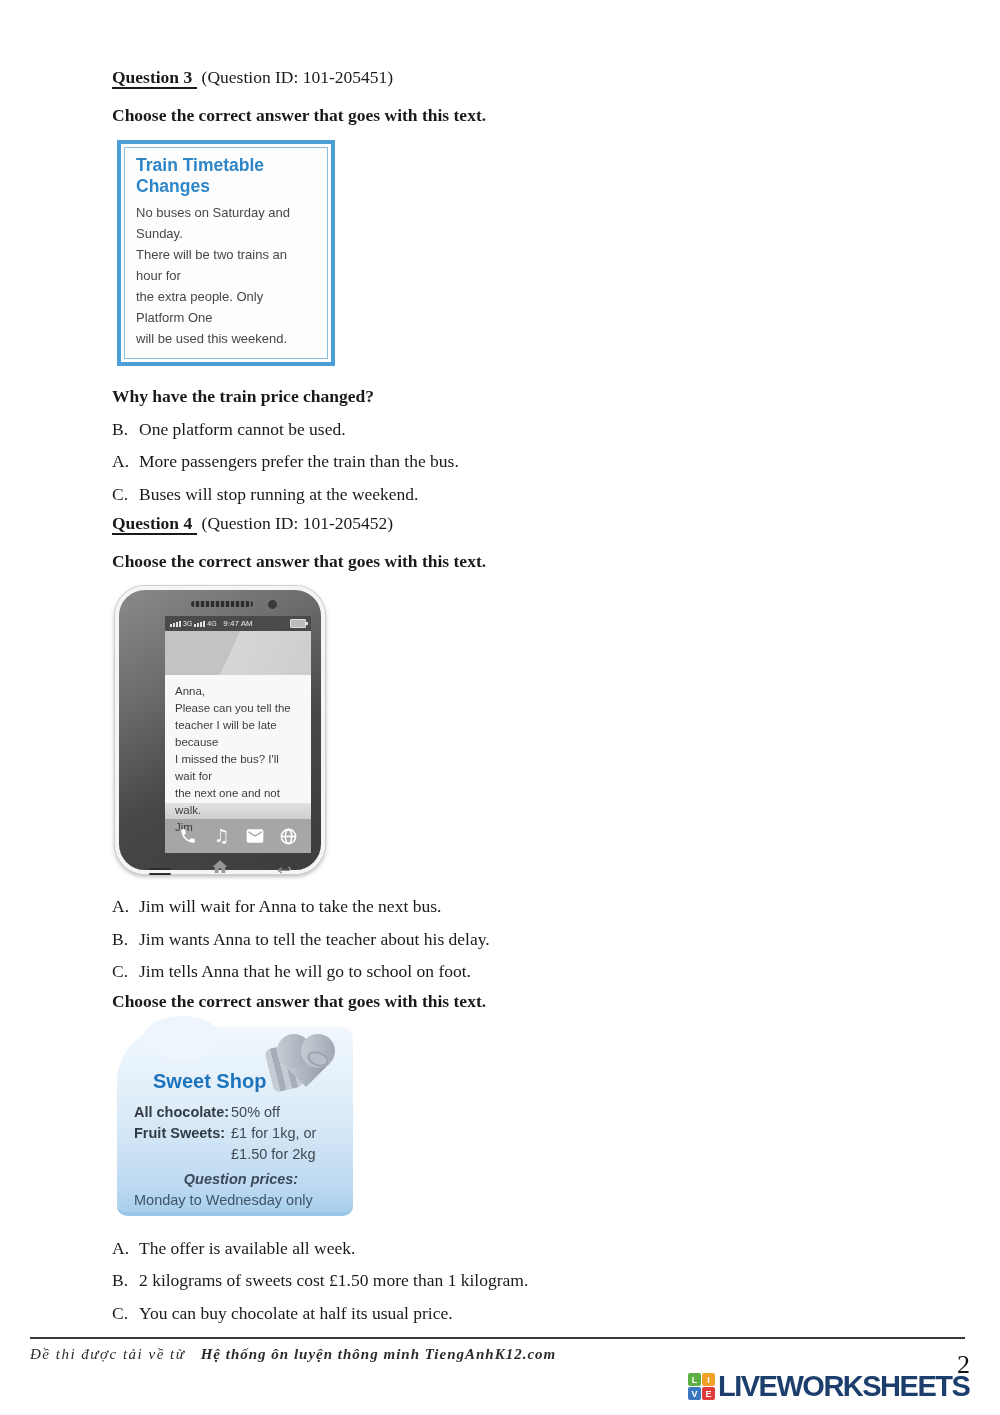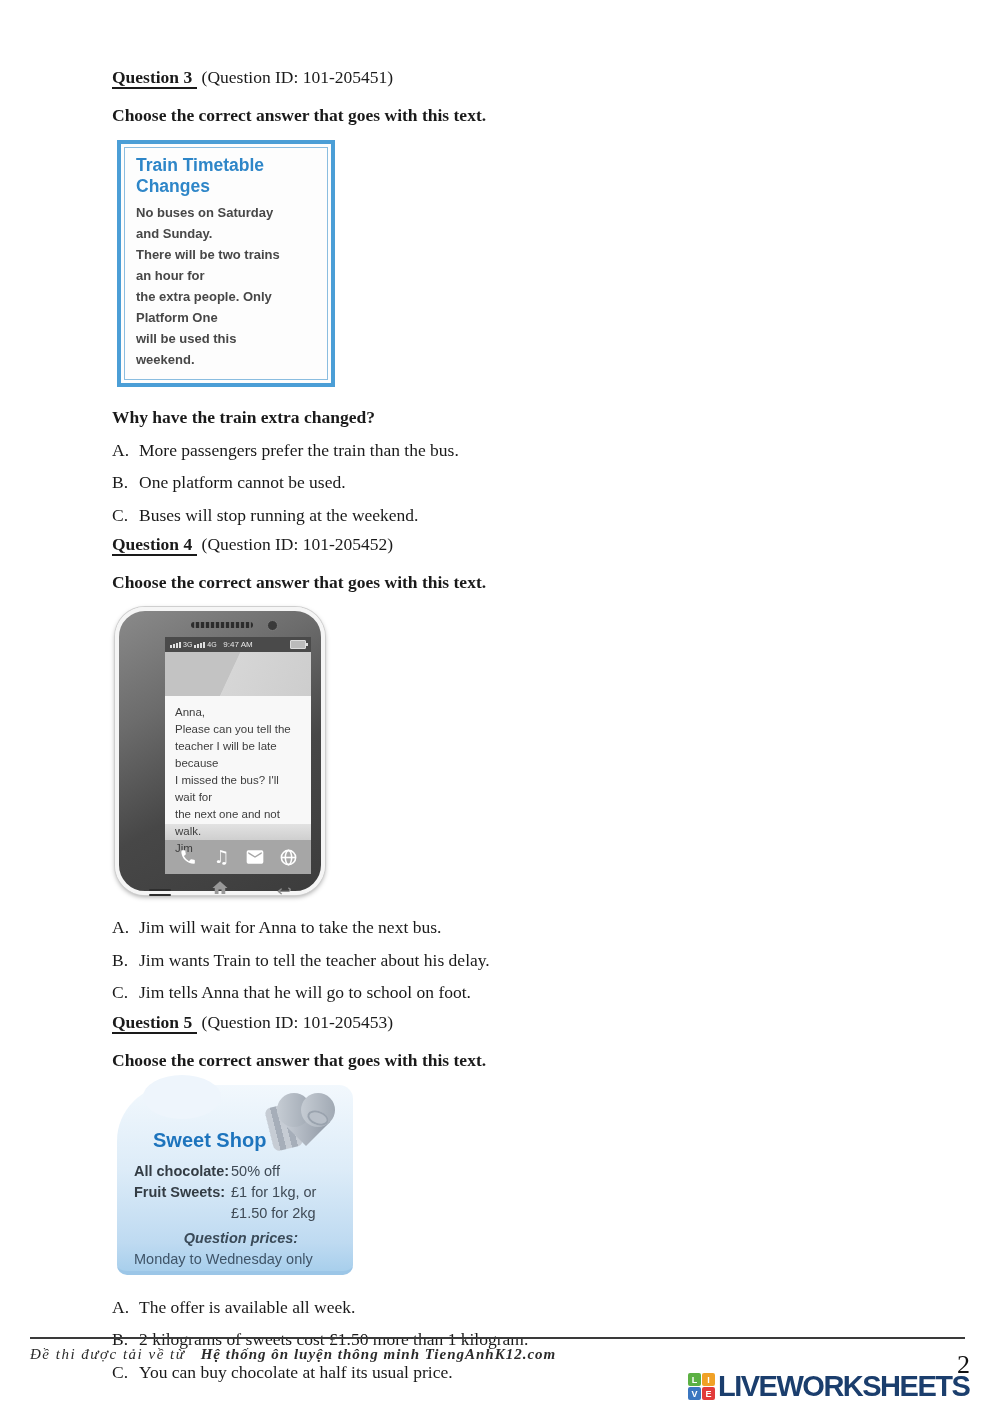--- a/index.html
+++ b/index.html
@@ -15,21 +15,21 @@
   .q-id { font-weight:normal; }
   .instruction { font-size:17.5px; font-weight:bold; line-height:26px; margin:0 0 12px 0; }
   .line { font-size:17.5px; line-height:32.5px; }
   .subq { font-weight:bold; }
   .opt-letter { display:inline-block; width:27px; }
 
   
   .notice { width:204px; border:4px solid #4b9ed6; padding:3px; margin:2px 0 14px 5px; background:#fdfdfd; }
   .notice-inner { border:1px solid #8abde0; padding:7px 29px 9px 11px; }
   .notice-title { font-family:"Liberation Sans", sans-serif; font-size:17.5px; font-weight:bold; color:#2e86c8; margin-bottom:5px; }
-  .notice-body { font-family:"Liberation Sans", sans-serif; font-size:13px; line-height:21px; color:#474747; font-weight:bold; white-space:pre-line; }
+  .notice-body { font-family:"Liberation Sans", sans-serif; font-size:13px; line-height:21px; color:#474747; font-weight:normal; white-space:pre-line; }
 
   
   .phone {
     width:202px; height:280px; border:4px solid #f5f5f5; border-radius:30px;
     background:linear-gradient(150deg,#8a8a8a 0%,#6c6c6c 30%,#474747 60%,#3c3c3c 100%);
     box-shadow:0 0 0 1px #cfcfcf, 0 2px 5px rgba(0,0,0,.35);
     margin:6px 0 16px 3px; position:relative;
   }
   .phone-top { height:26px; position:relative; }
   .speaker { position:absolute; left:72px; top:11px; width:62px; height:6px; border-radius:3px;
@@ -122,26 +122,26 @@
   <div class="notice">
     <div class="notice-inner">
       <div class="notice-title">Train Timetable Changes</div>
       <div class="notice-body">No buses on Saturday and Sunday.
 There will be two trains an hour for
 the extra people. Only Platform One
 will be used this weekend.</div>
     </div>
   </div>
 
-  <div class="line subq">Why have the train extra changed?</div>
+  <div class="line subq">Why have the train price changed?</div>
+  <div class="line">
+    <span class="opt-letter">B.</span><span>One platform cannot be used.</span>
+  </div>
   <div class="line">
     <span class="opt-letter">A.</span><span>More passengers prefer the train than the bus.</span>
-  </div>
-  <div class="line">
-    <span class="opt-letter">B.</span><span>One platform cannot be used.</span>
   </div>
   <div class="line">
     <span class="opt-letter">C.</span><span>Buses will stop running at the weekend.</span>
   </div>
 
   <div class="q-heading">
     <span class="q-title">Question 4</span>
     <span class="q-id">(Question ID: 101-205452)</span>
   </div>
   <div class="instruction">Choose the correct answer that goes with this text.</div>
@@ -212,30 +212,26 @@
           </svg>
       </span>
       <span class="back-glyph">↩</span>
     </div>
   </div>
 
   <div class="line">
     <span class="opt-letter">A.</span><span>Jim will wait for Anna to take the next bus.</span>
   </div>
   <div class="line">
-    <span class="opt-letter">B.</span><span>Jim wants Train to tell the teacher about his delay.</span>
+    <span class="opt-letter">B.</span><span>Jim wants Anna to tell the teacher about his delay.</span>
   </div>
   <div class="line">
     <span class="opt-letter">C.</span><span>Jim tells Anna that he will go to school on foot.</span>
   </div>
 
-  <div class="q-heading">
-    <span class="q-title">Question 5</span>
-    <span class="q-id">(Question ID: 101-205453)</span>
-  </div>
   <div class="instruction">Choose the correct answer that goes with this text.</div>
 
   <div class="flyer">
     <div class="choc-heart">
       <div class="choc-lid"></div>
       <div class="heart"></div>
       <div class="heart-bow"></div>
     </div>
     <div class="flyer-title">Sweet Shop</div>
     <div class="flyer-body">

